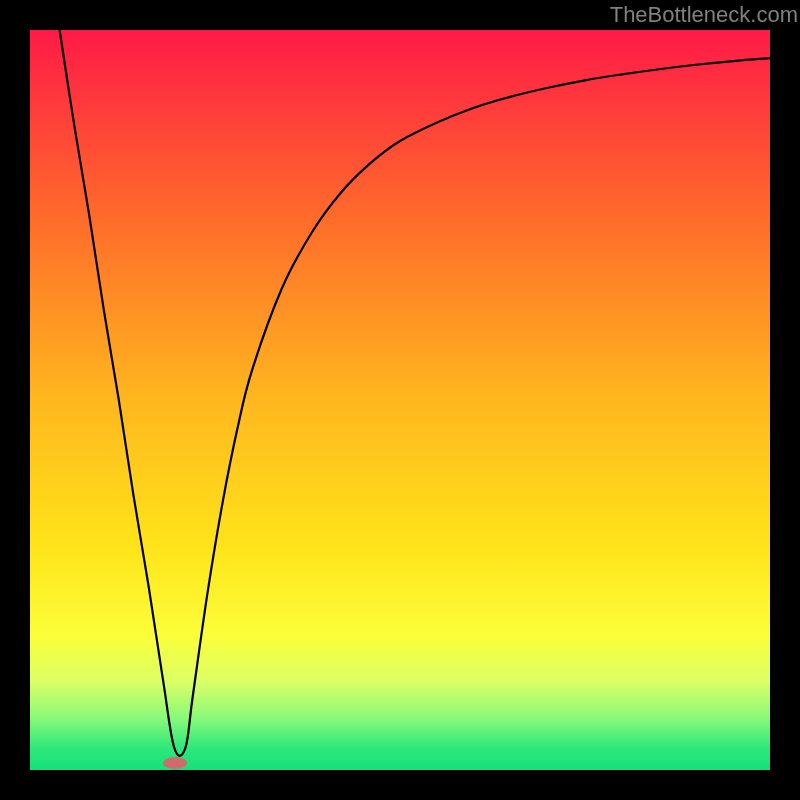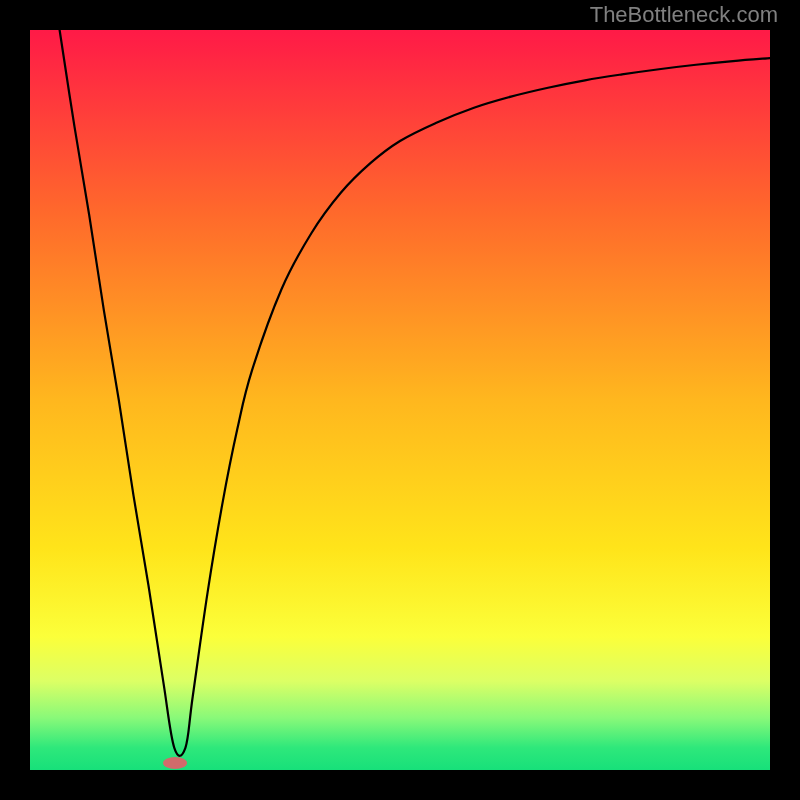--- a/index.html
+++ b/index.html
@@ -7,21 +7,21 @@
     padding: 0;
     width: 800px;
     height: 800px;
     overflow: hidden;
     background: #fff;
     font-family: Arial, Helvetica, sans-serif;
   }
   .attribution {
     position: absolute;
     top: 2px;
-    right: 22px;
+    right: 2px;
     color: #808080;
     font-size: 22px;
     font-weight: 400;
     letter-spacing: 0px;
   }
   svg.chart {
     display: block;
   }
 </style>
 </head>

